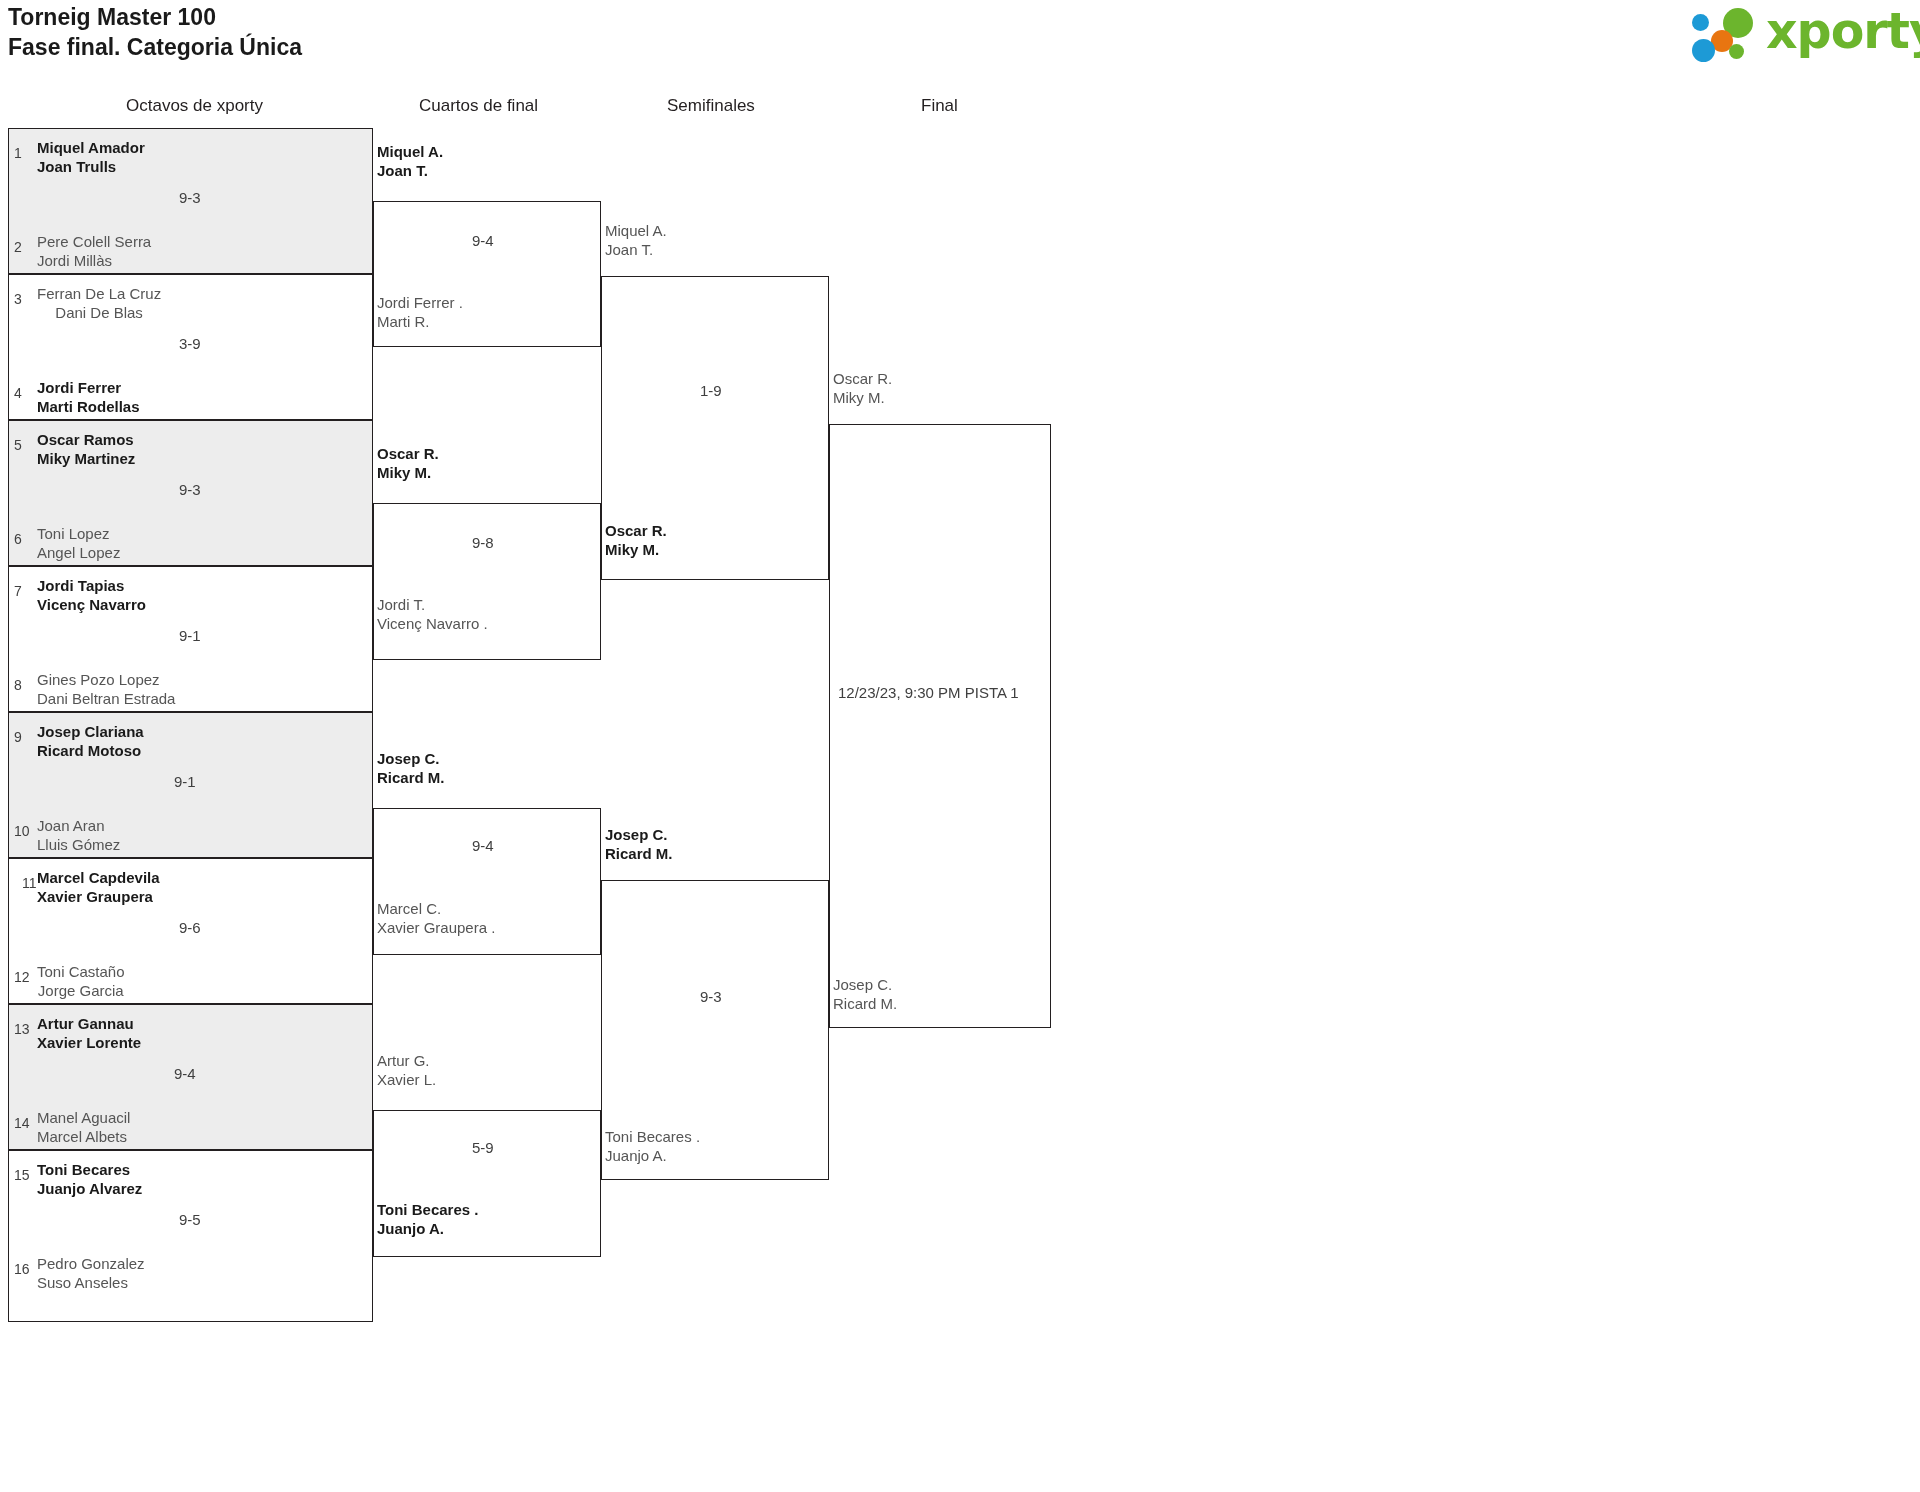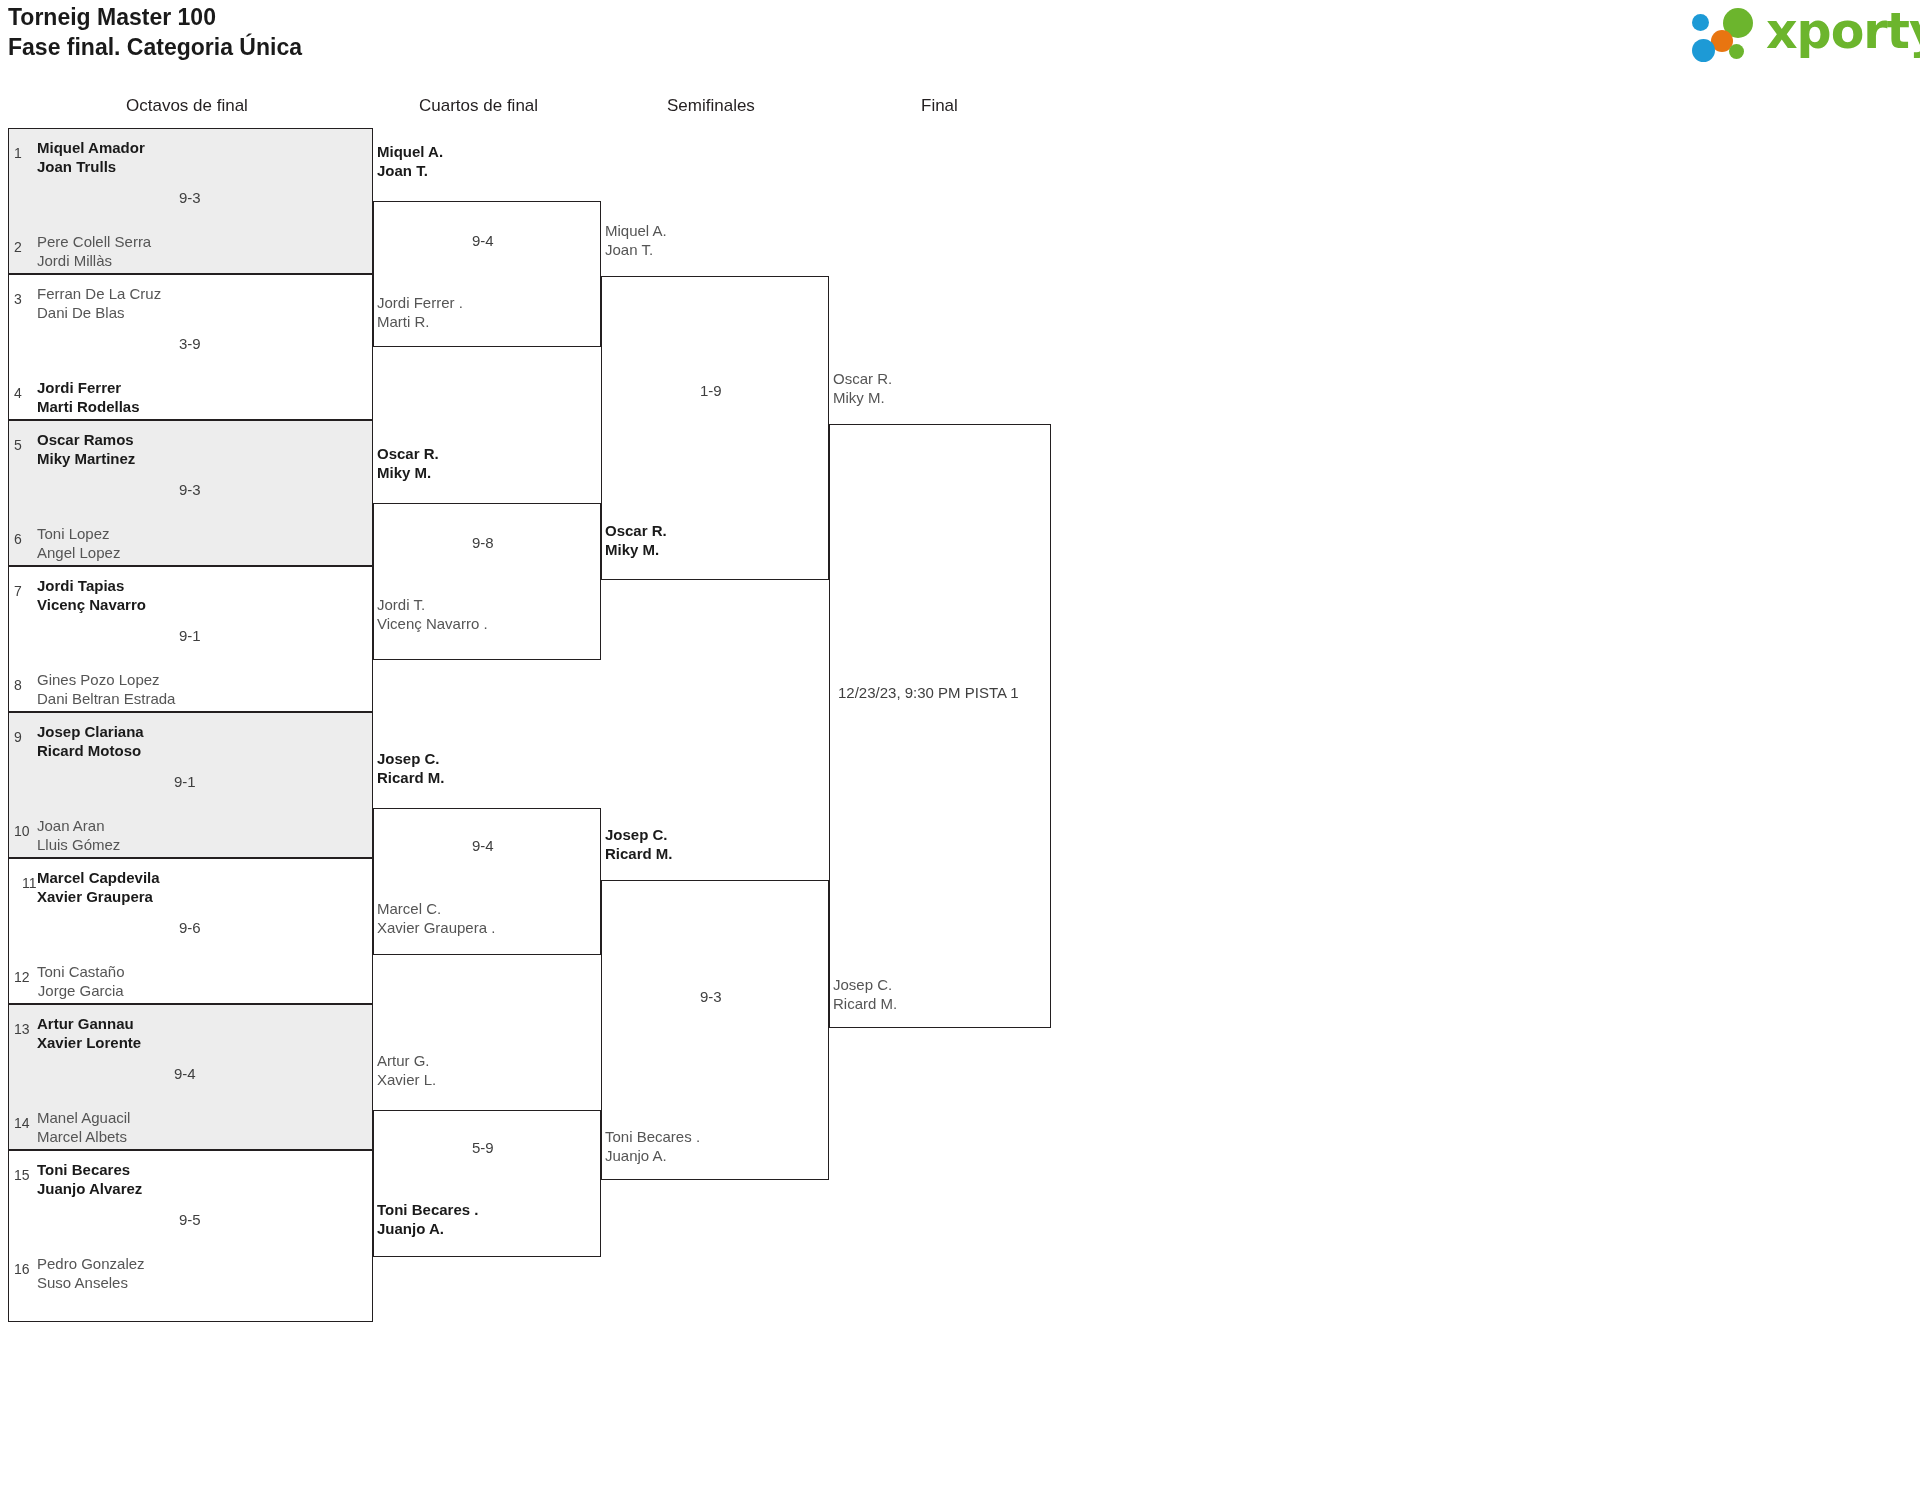--- a/index.html
+++ b/index.html
@@ -68,21 +68,21 @@
       <div class="dot" style="left:0px;top:6px;width:17px;height:17px;background:#1d9ad6;"></div>
       <div class="dot" style="left:31px;top:0px;width:30px;height:30px;background:#6cb52d;"></div>
       <div class="dot" style="left:19px;top:22px;width:22px;height:22px;background:#e87511;"></div>
       <div class="dot" style="left:0px;top:31px;width:23px;height:23px;background:#1d9ad6;"></div>
       <div class="dot" style="left:37px;top:36px;width:15px;height:15px;background:#6cb52d;"></div>
     </div>
     <div id="logo-word">xporty</div>
   </div>
 </div>
 
-<div class="round-head" style="left:126px;">Octavos de final</div>
+<div class="round-head" style="left:126px;">Octavos de xporty</div>
 <div class="round-head" style="left:419px;">Cuartos de final</div>
 <div class="round-head" style="left:667px;">Semifinales</div>
 <div class="round-head" style="left:921px;">Final</div>
 
 <div id="bracket">
 
   <div class="r16-match shaded" style="top:128px;height:146px;">
     <div class="seed-row" style="top:4px;">
       <div class="seed-num" style="top:12px;">1</div>
       <div class="seed-names win" style="top:6px;">
@@ -96,21 +96,21 @@
       <div class="seed-names lose" style="top:6px;">
         <span>Pere Colell Serra</span><br>
         <span>Jordi Millàs</span>
       </div>
     </div>
   </div>
 
   <div class="r16-match plain" style="top:274px;height:146px;">
     <div class="seed-row" style="top:4px;">
       <div class="seed-num" style="top:12px;">3</div>
-      <div class="seed-names lose" style="top:6px;">
+      <div class="seed-names lose" style="top:6px;text-align:center;">
         <span>Ferran De La Cruz</span><br>
         <span>Dani De Blas</span>
       </div>
     </div>
     <div class="r16-score" style="left:170px;top:60px;">3-9</div>
     <div class="seed-row" style="top:98px;">
       <div class="seed-num" style="top:12px;">4</div>
       <div class="seed-names win" style="top:6px;">
         <span>Jordi Ferrer</span><br>
         <span>Marti Rodellas</span>

